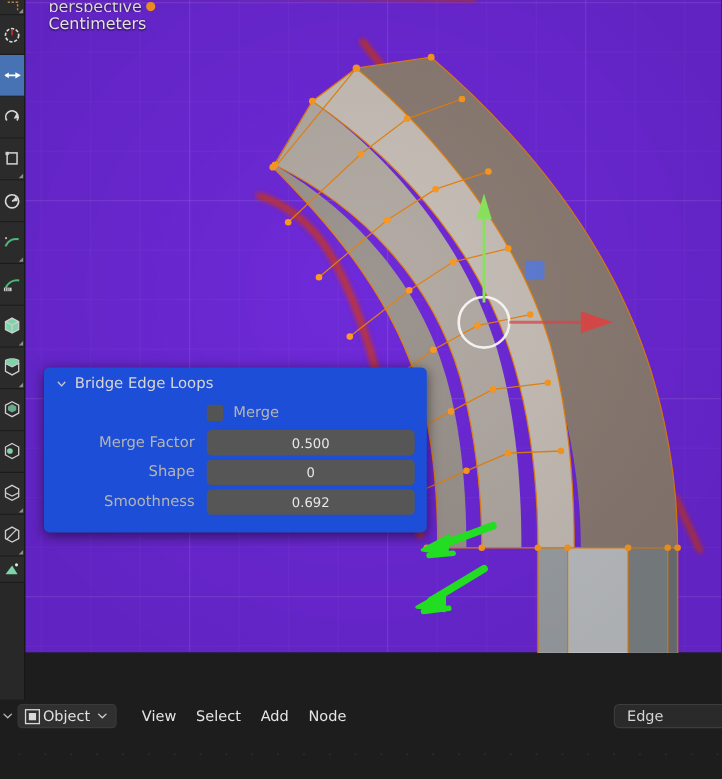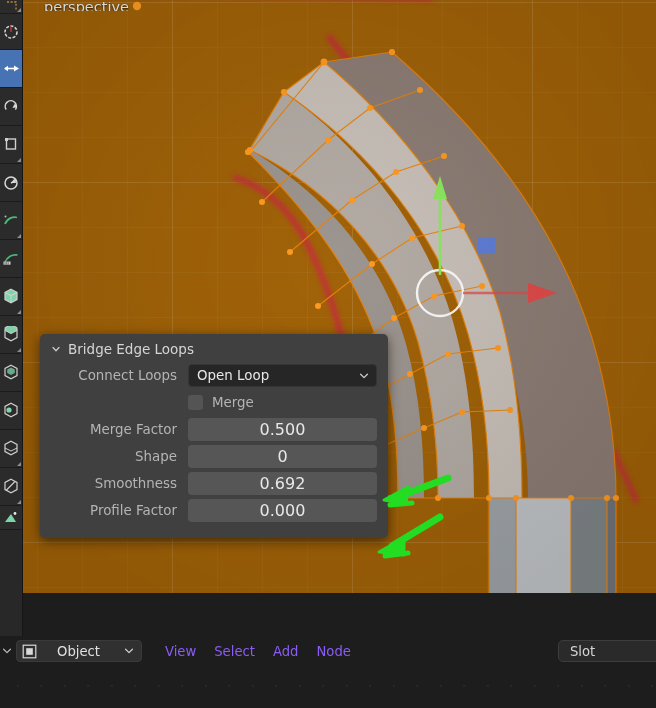--- a/index.html
+++ b/index.html
@@ -5,21 +5,21 @@
   html,body{margin:0;padding:0;background:#1d1d1d;}
   body{
     width:656px;height:708px;overflow:hidden;position:relative;
     font-family:"DejaVu Sans","Liberation Sans",sans-serif;
     -webkit-font-smoothing:antialiased;
   }
 
   
   #viewport{
     position:absolute;left:0;top:0;width:656px;height:593px;
-    background:#a16207;
+    background:#6d28d9;
     overflow:hidden;
   }
   
   #grid-minor{
     position:absolute;inset:0;
     background-image:
       linear-gradient(to right, rgba(255,255,255,.035) 1px, transparent 1px),
       linear-gradient(to bottom, rgba(255,255,255,.035) 1px, transparent 1px);
     background-size:45px 45px;
     background-position:-8px 2px;
@@ -69,21 +69,21 @@
   .tb-item.active{background:#4772b3;}
   .tb-item .corner{
     position:absolute;right:1px;bottom:1px;
     width:0;height:0;border-left:4px solid transparent;border-bottom:4px solid #8d8d8d;
   }
   .tb-item svg{display:block;}
 
   
   #op-panel{
     position:absolute;left:40px;top:334px;width:348px;
-    background:#404040;
+    background:#1d4ed8;
     border-radius:5px;
     box-shadow:0 3px 12px rgba(0,0,0,.55);
     z-index:8;
     padding:0 0 12px 0;
     box-sizing:border-box;
   }
   #op-head{
     display:flex;align-items:center;gap:7px;
     height:30px;padding:0 11px;
     color:#d5d5d5;font-size:13.5px;
@@ -97,21 +97,21 @@
     width:137px;text-align:right;padding-right:11px;
     color:#b4b4b4;font-size:13.4px;
     box-sizing:border-box;white-space:nowrap;
   }
   .fld{
     flex:1;height:23px;border-radius:4px;box-sizing:border-box;
     display:flex;align-items:center;position:relative;
   }
   .fld.num{
     background:#565656;justify-content:center;
-    color:#e8e8e8;font-size:16px;
+    color:#e8e8e8;font-size:12px;
   }
   .fld.sel{
     background:#262626;
     border:1px solid #343434;
     padding:0 8px;
     color:#e8e8e8;font-size:13.4px;
     justify-content:flex-start;gap:7px;
   }
   .fld.sel .dchev{
     position:absolute;right:7px;top:50%;margin-top:-4px;
@@ -123,28 +123,28 @@
 
   
   #bottom-bar{
     position:absolute;left:0;top:636px;width:656px;height:30px;
     background:#1d1d1d;
     display:flex;align-items:center;
     z-index:9;
   }
   #bb-leftchev{width:14px;display:flex;align-items:center;justify-content:center;}
   .bb-dd{
-    display:flex;align-items:center;gap:20px;
+    display:flex;align-items:center;gap:2px;
     height:22px;padding:0 7px 0 5px;
     background:#303030;border:1px solid #3a3a3a;border-radius:4px;
     color:#e0e0e0;font-size:13.2px;margin-left:2px;
     box-sizing:border-box;position:relative;
   }
   .bb-menu{
-    color:#8b5cf6;font-size:13.2px;padding:0 9px;height:22px;
+    color:#e5e5e5;font-size:13.2px;padding:0 9px;height:22px;
     display:flex;align-items:center;
   }
   #slot-fld{
     position:absolute;right:-22px;top:4px;
     height:22px;width:120px;
     background:#2a2a2a;border:1px solid #3d3d3d;border-radius:5px;
     color:#d5d5d5;font-size:13.2px;
     display:flex;align-items:center;padding-left:11px;box-sizing:border-box;
   }
 
@@ -284,20 +284,21 @@
       <line x1="463" y1="293" x2="533" y2="293" stroke="#e04a4a" stroke-width="2.6" opacity=".75"></line>
       <polygon points="557,293 528,283 528,303" fill="#e04a4a"></polygon>
       <rect x="478" y="237" width="17" height="17" rx="1" fill="#5a7de0" opacity=".9"></rect>
     </g>
   </svg>
 
   <div id="vp-vignette"></div>
 
   <div id="vp-text">
     <span class="clipped">perspective</span>
+    <div>Centimeters</div>
   </div>
 </div>
 
 <div id="toolbar">
 
   <div class="tb-item" style="height:14px;">
     <svg width="13" height="12" viewBox="0 0 13 12">
       <path d="M2 1h9v9" fill="none" stroke="#c08a3a" stroke-width="1.3" stroke-dasharray="2 1.6"></path>
     </svg>
     <span class="corner"></span>
@@ -413,29 +414,20 @@
 
 <div id="op-panel">
 
   <div id="op-head">
     <svg class="chev" viewBox="0 0 10 10">
       <path d="M2 3.5 L5 6.8 L8 3.5" fill="none" stroke="#c8c8c8" stroke-width="1.3" stroke-linecap="round" stroke-linejoin="round"></path>
     </svg>
     <span>Bridge Edge Loops</span>
   </div>
 
-  <div class="row">
-    <div class="lbl">Connect Loops</div>
-    <div class="fld sel">
-      <span>Open Loop</span>
-      <svg class="dchev" viewBox="0 0 10 8">
-        <path d="M1.6 2.2 L5 5.6 L8.4 2.2" fill="none" stroke="#cfcfcf" stroke-width="1.25" stroke-linecap="round" stroke-linejoin="round"></path>
-      </svg>
-    </div>
-  </div>
 
   <div class="chk-row">
     <span class="chk"></span>
     <span class="chk-lbl">Merge</span>
   </div>
 
   <div class="row">
     <div class="lbl">Merge Factor</div>
     <div class="fld num">
       <span>0.500</span>
@@ -451,26 +443,20 @@
 
 
 
   <div class="row">
     <div class="lbl">Smoothness</div>
     <div class="fld num">
       <span>0.692</span>
     </div>
   </div>
 
-  <div class="row">
-    <div class="lbl">Profile Factor</div>
-    <div class="fld num">
-      <span>0.000</span>
-    </div>
-  </div>
 
 </div>
 
 <div id="bottom-bar">
 
   <div id="bb-leftchev">
     <svg width="10" height="8" viewBox="0 0 10 8">
       <path d="M1.6 2.2 L5 5.6 L8.4 2.2" fill="none" stroke="#b8b8b8" stroke-width="1.25" stroke-linecap="round" stroke-linejoin="round"></path>
     </svg>
   </div>
@@ -486,21 +472,21 @@
     </svg>
   </div>
 
   <div style="width:14px;"></div>
   <div class="bb-menu">View</div>
   <div class="bb-menu">Select</div>
   <div class="bb-menu">Add</div>
   <div class="bb-menu">Node</div>
 
   <div id="slot-fld">
-    <span>Slot</span>
+    <span>Edge</span>
   </div>
 </div>
 
 <div id="node-area">
   <div id="node-dots"></div>
   <div id="node-dots2"></div>
 </div>
 
 <svg id="annot" viewBox="0 0 656 708">
   <g stroke="#22dd22" fill="#22dd22" stroke-linecap="round" stroke-linejoin="round">

